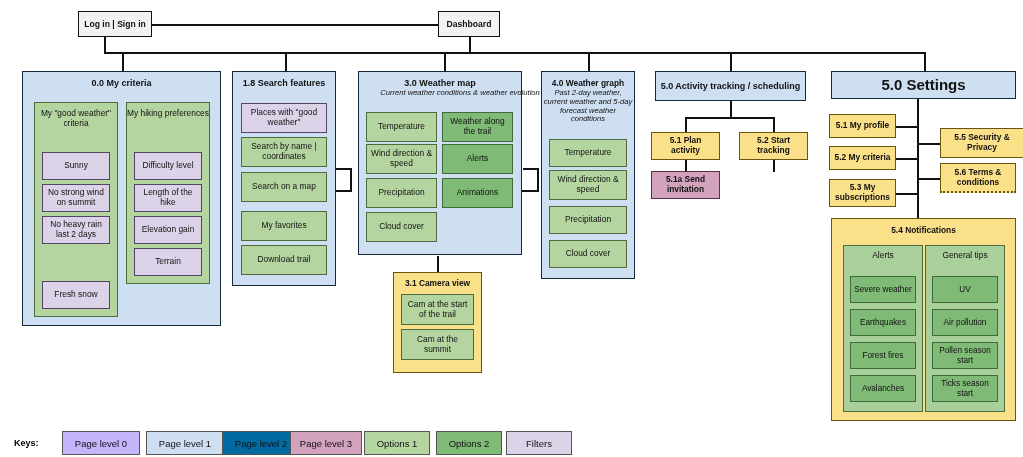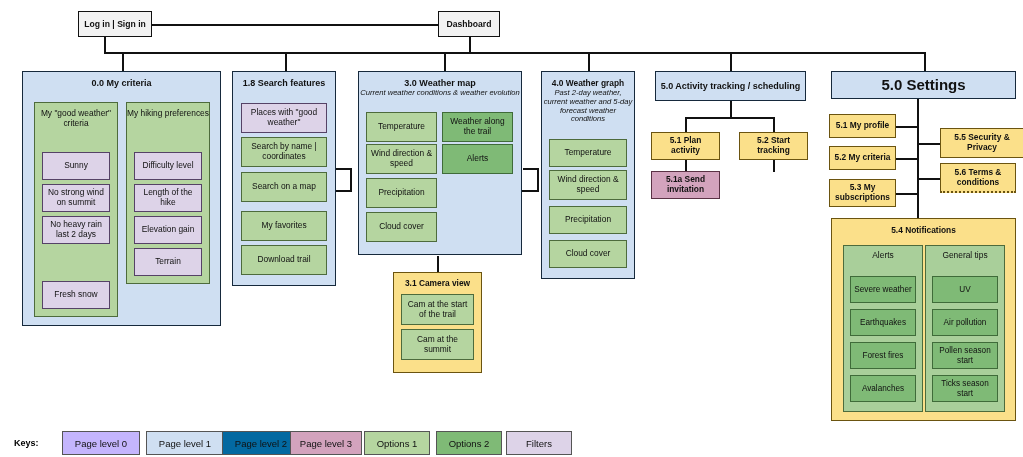--- a/index.html
+++ b/index.html
@@ -98,29 +98,30 @@
   <div class="hdr" style="left:232px;top:78px;width:104px;font-size:9px;">1.8 Search features</div>
 
   <div class="node filters" style="left:241px;top:103px;width:86px;height:30px;font-size:8.4px;">Places with "good weather"</div>
   <div class="node opt1" style="left:241px;top:137px;width:86px;height:30px;font-size:8.4px;">Search by name | coordinates</div>
   <div class="node opt1" style="left:241px;top:172px;width:86px;height:30px;font-size:8.4px;">Search on a map</div>
   <div class="node opt1" style="left:241px;top:211px;width:86px;height:30px;font-size:8.4px;">My favorites</div>
   <div class="node opt1" style="left:241px;top:245px;width:86px;height:30px;font-size:8.4px;">Download trail</div>
 
   <div class="node lvl1" style="left:358px;top:71px;width:164px;height:184px;"></div>
   <div class="hdr" style="left:358px;top:78px;width:164px;font-size:9px;">3.0 Weather map</div>
-  <div class="sub" style="left:360px;top:89px;width:160px;font-size:7.6px;">Current weather conditions &amp; weather evolution</div>
+  <div class="sub" style="left:380px;top:89px;width:160px;font-size:7.6px;">Current weather conditions &amp; weather evolution</div>
 
   <div class="node opt1" style="left:366px;top:112px;width:71px;height:30px;font-size:8.4px;">Temperature</div>
   <div class="node opt1" style="left:366px;top:144px;width:71px;height:30px;font-size:8.4px;">Wind direction &amp; speed</div>
   <div class="node opt1" style="left:366px;top:178px;width:71px;height:30px;font-size:8.4px;">Precipitation</div>
   <div class="node opt1" style="left:366px;top:212px;width:71px;height:30px;font-size:8.4px;">Cloud cover</div>
 
   <div class="node opt2" style="left:442px;top:112px;width:71px;height:30px;font-size:8.4px;">Weather along the trail</div>
   <div class="node opt2" style="left:442px;top:144px;width:71px;height:30px;font-size:8.4px;">Alerts</div>
+  <div class="node opt2" style="left:442px;top:178px;width:71px;height:30px;font-size:8.4px;">Animations</div>
 
   <div class="node lvl2" style="left:393px;top:272px;width:89px;height:101px;"></div>
   <div class="hdr" style="left:393px;top:278px;width:89px;font-size:8.4px;">3.1 Camera view</div>
   <div class="node opt1" style="left:401px;top:294px;width:73px;height:31px;font-size:8.4px;">Cam at the start of the trail</div>
   <div class="node opt1" style="left:401px;top:329px;width:73px;height:31px;font-size:8.4px;">Cam at the summit</div>
 
   <div class="node lvl1" style="left:541px;top:71px;width:94px;height:208px;"></div>
   <div class="hdr" style="left:541px;top:78px;width:94px;font-size:8.4px;">4.0 Weather graph</div>
   <div class="sub" style="left:543px;top:89px;width:90px;font-size:7.6px;">Past 2-day weather, current weather and 5-day forecast weather conditions</div>
 

